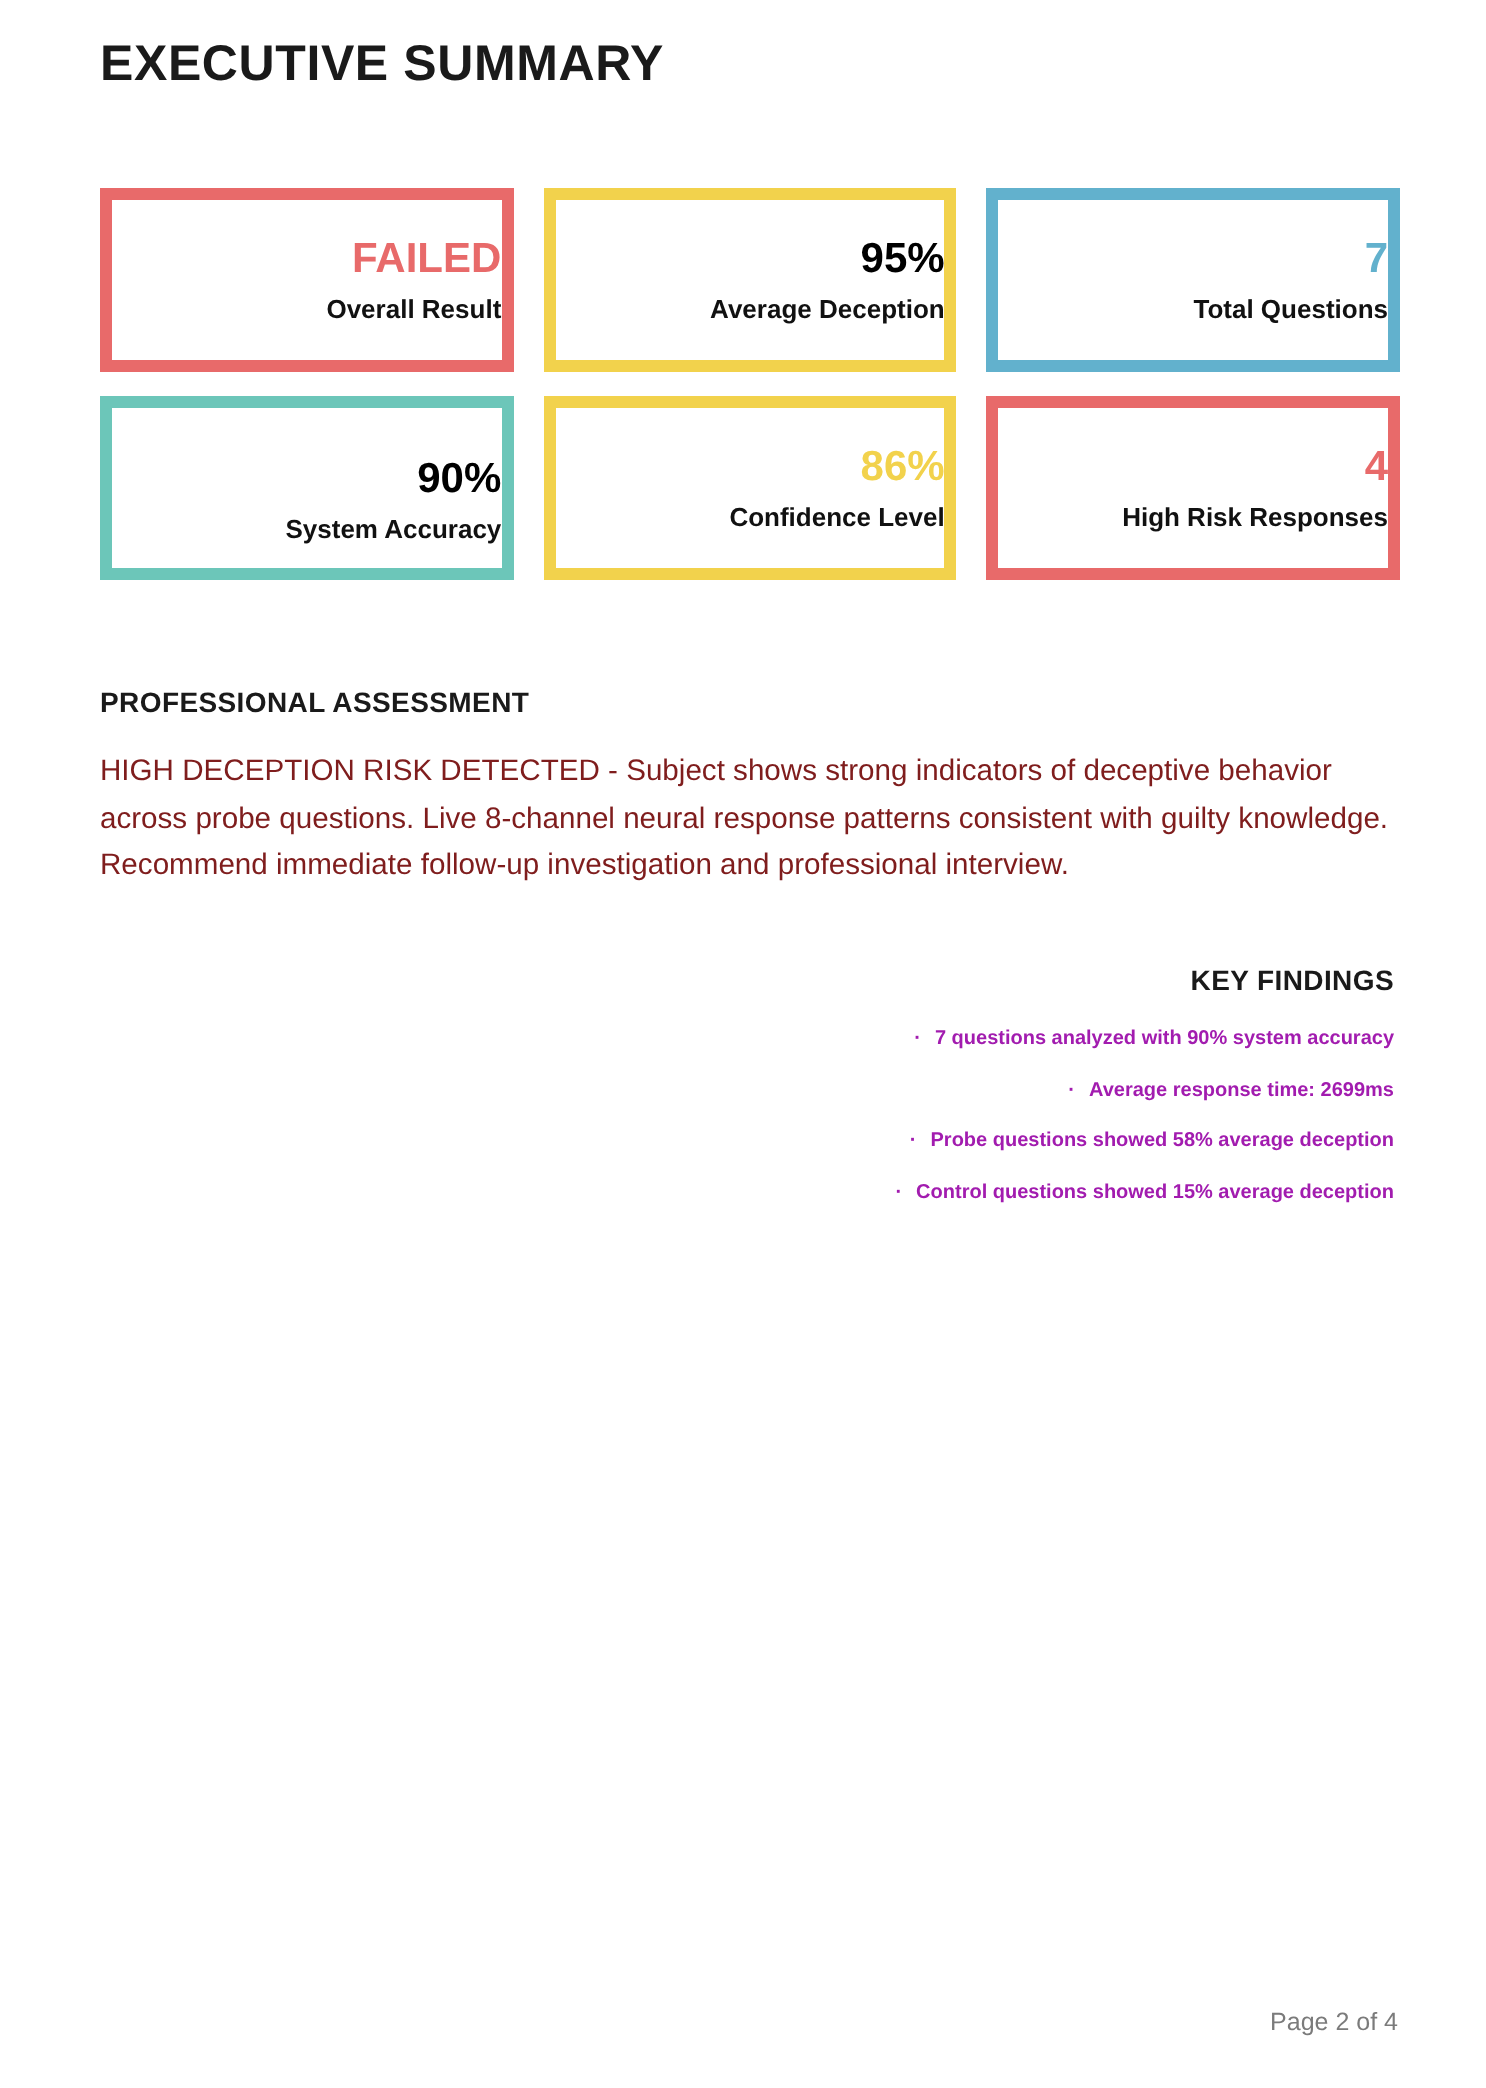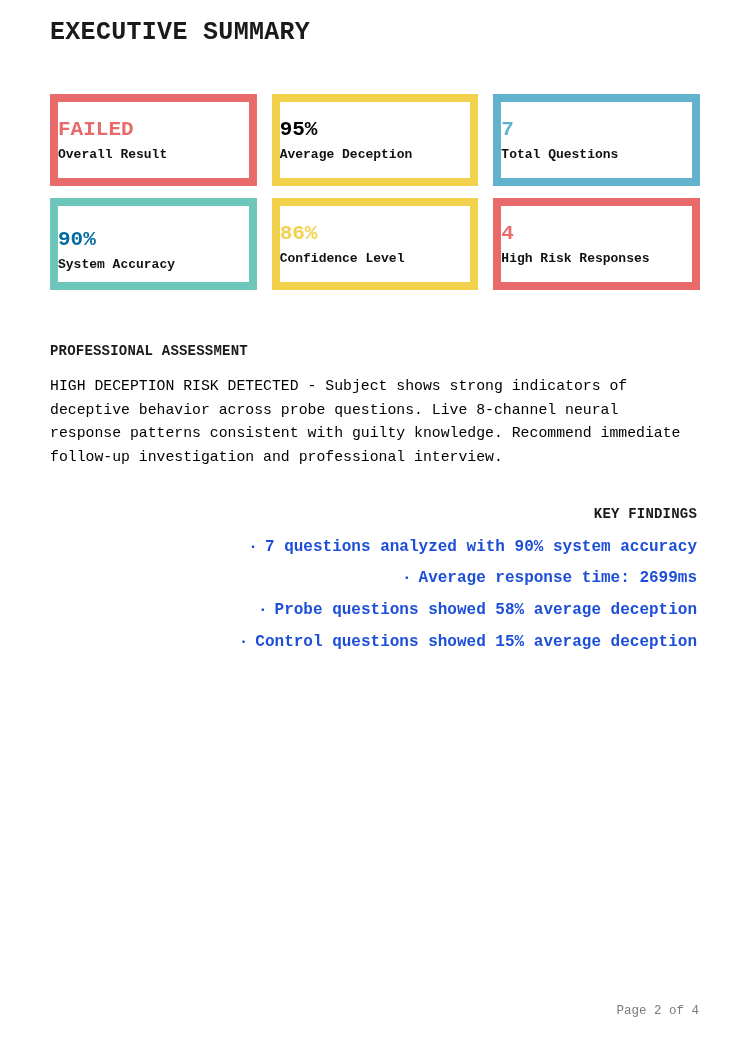--- a/index.html
+++ b/index.html
@@ -2,46 +2,46 @@
 <html><head>
 <meta charset="utf-8">
 <style>
   * { box-sizing: border-box; }
   html, body { margin: 0; padding: 0; background: #ffffff; }
   .page {
     position: relative;
     width: 743px;
     height: 1044px;
     background: #ffffff;
-    font-family: Liberation Mono, monospace;
+    font-family: Liberation Sans, sans-serif;
     color: #000000;
     padding: 18px 46px 0 50px;
     overflow: hidden;
   }
   .page-title {
     margin: 0;
     font-size: 25px;
     font-weight: bold;
     letter-spacing: 0.3px;
     color: #1a1a1a;
   }
   .cards {
     margin-top: 47px;
     width: 650px;
     display: grid;
     grid-template-columns: repeat(3, 1fr);
     gap: 12px 15px;
   }
   .card {
     height: 92px;
-    border: 8px solid #fca5a5;
+    border: 6px solid #fca5a5;
     background: #ffffff;
     display: flex;
     flex-direction: column;
-    align-items: flex-start;
+    align-items: flex-end;
     justify-content: center;
     gap: 8px;
     text-align: center;
   }
   .card-value {
     font-size: 21px;
     font-weight: bold;
     line-height: 1;
   }
   .card-label {
@@ -56,32 +56,32 @@
     font-weight: bold;
     color: #1a1a1a;
     letter-spacing: 0.2px;
   }
   .assessment-section { margin-top: 53px; }
   .assessment-body {
     margin: 16px 0 0;
     font-size: 14.8px;
     line-height: 1.6;
     max-width: 648px;
-    color: #000000;
+    color: #7f1d1d;
   }
   .findings-section { margin-top: 36px; text-align: right; }
   .findings-list {
     list-style: none;
     margin: 17px 0 0;
     padding: 0 0 0 12px;
   }
   .findings-list li {
-    font-size: 16px;
+    font-size: 10px;
     font-weight: bold;
-    color: #1d4ed8;
+    color: #a21caf;
     margin-bottom: 15px;
     line-height: 1.05;
   }
   .findings-list li::before {
     content: "\00B7";
     margin-right: 7px;
     font-weight: bold;
   }
   .page-footer {
     position: absolute;
@@ -109,21 +109,21 @@
       <div class="card-value" style="color: #000000;">95%</div>
       <div class="card-label">Average Deception</div>
     </div>
 
     <div class="card" style="border-color: rgb(98, 177, 205);">
       <div class="card-value" style="color: rgb(98, 177, 205);">7</div>
       <div class="card-label">Total Questions</div>
     </div>
 
     <div class="card" style="border-color: rgb(108, 198, 185);">
-      <div class="card-value" style="color: #0369a1; margin-top: 12px;">90%</div>
+      <div class="card-value" style="color: #000000; margin-top: 12px;">90%</div>
       <div class="card-label">System Accuracy</div>
     </div>
 
     <div class="card" style="border-color: rgb(242, 210, 76);">
       <div class="card-value" style="color: rgb(242, 210, 76);">86%</div>
       <div class="card-label">Confidence Level</div>
     </div>
 
     <div class="card" style="border-color: rgb(232, 106, 106);">
       <div class="card-value" style="color: rgb(232, 106, 106);">4</div>

